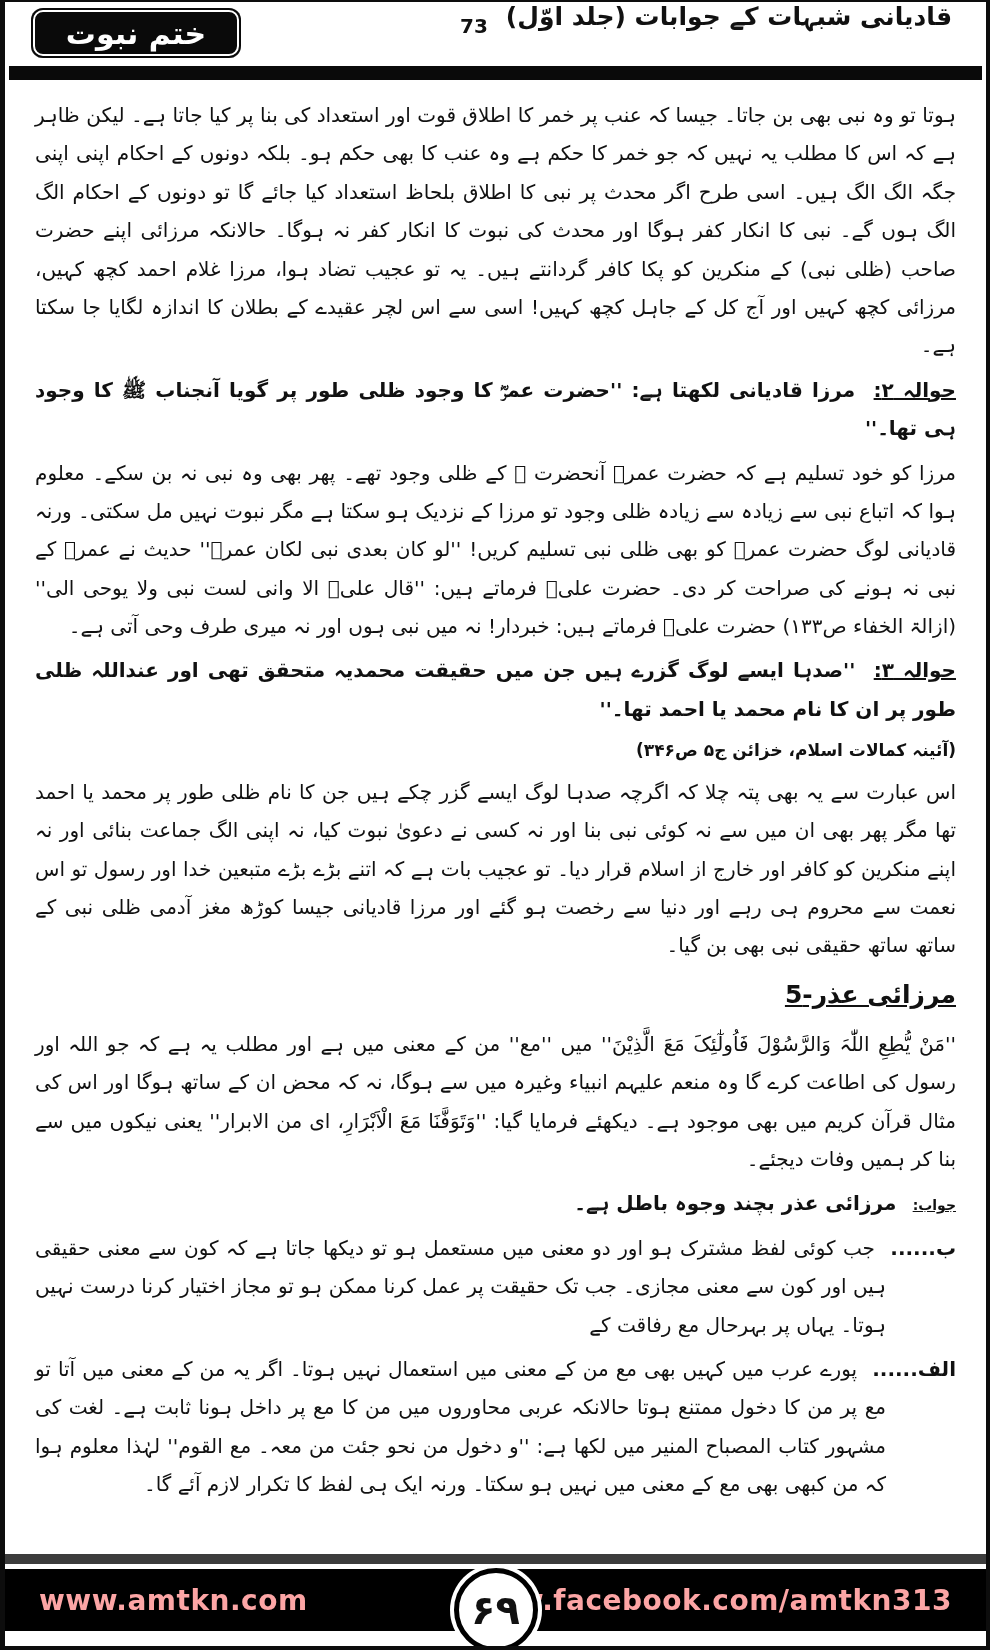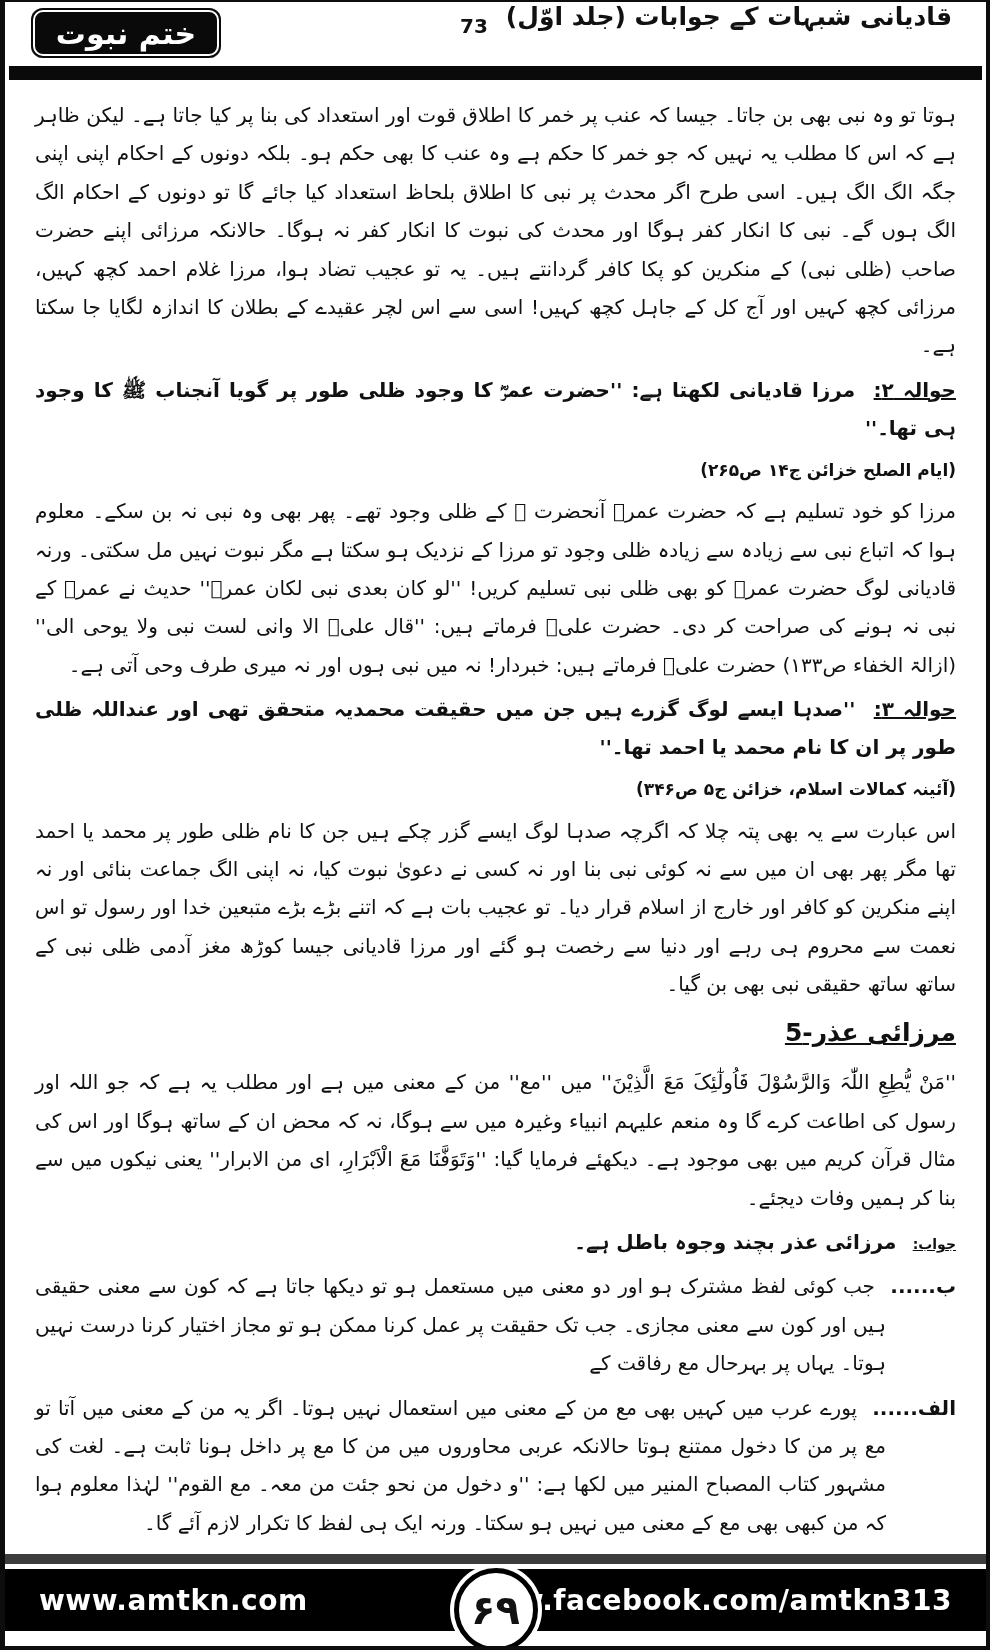--- a/index.html
+++ b/index.html
@@ -25,21 +25,21 @@
 
   
   .header {
     position: relative;
     height: 64px;
   }
   .logo-box {
     position: absolute;
     left: 26px;
     top: 6px;
-    width: 190px;
+    width: 210px;
     height: 50px;
     background: #0a0a0a;
     border-radius: 12px;
     box-shadow: inset 0 0 0 2px #0a0a0a, inset 0 0 0 4px #ffffff;
     color: #ffffff;
     display: flex;
     align-items: center;
     justify-content: center;
     font-size: 30px;
     font-weight: bold;
@@ -130,21 +130,21 @@
     background: #000000;
     display: flex;
     align-items: center;
     justify-content: space-between;
     padding: 0 34px;
     color: #ffffff;
     font-weight: bold;
     font-size: 28px;
     direction: ltr;
   }
-  .footer-link { color: #ffffff; text-decoration: none; letter-spacing: 0.5px; }
+  .footer-link { color: #fca5a5; text-decoration: none; letter-spacing: 0.5px; }
   .footer-circle {
     position: absolute;
     left: 50%;
     top: 14px;
     transform: translateX(-50%);
     width: 74px;
     height: 74px;
     background: #ffffff;
     border: 5px solid #000000;
     border-radius: 50%;
@@ -172,21 +172,20 @@
   <div class="header-rule"></div>
 
   <div class="content">
 
     <p class="para">ہوتا تو وہ نبی بھی بن جاتا۔ جیسا کہ عنب پر خمر کا اطلاق قوت اور استعداد کی بنا پر کیا جاتا ہے۔ لیکن ظاہر ہے کہ اس کا مطلب یہ نہیں کہ جو خمر کا حکم ہے وہ عنب کا بھی حکم ہو۔ بلکہ دونوں کے احکام اپنی اپنی جگہ الگ الگ ہیں۔ اسی طرح اگر محدث پر نبی کا اطلاق بلحاظ استعداد کیا جائے گا تو دونوں کے احکام الگ الگ ہوں گے۔ نبی کا انکار کفر ہوگا اور محدث کی نبوت کا انکار کفر نہ ہوگا۔ حالانکہ مرزائی اپنے حضرت صاحب (ظلی نبی) کے منکرین کو پکا کافر گردانتے ہیں۔ یہ تو عجیب تضاد ہوا، مرزا غلام احمد کچھ کہیں، مرزائی کچھ کہیں اور آج کل کے جاہل کچھ کہیں! اسی سے اس لچر عقیدے کے بطلان کا اندازہ لگایا جا سکتا ہے۔</p>
 
     <p class="ref-line">
       <span class="ref-label">حوالہ ۲:</span>
       <span class="ref-text">مرزا قادیانی لکھتا ہے: ''حضرت عمرؓ کا وجود ظلی طور پر گویا آنجناب ﷺ کا وجود ہی تھا۔''</span>
     </p>
-    <p class="source-line">(ایام الصلح خزائن ج۱۴ ص۲۶۵)</p>
 
     <p class="para">مرزا کو خود تسلیم ہے کہ حضرت عمرؓ آنحضرت ﷺ کے ظلی وجود تھے۔ پھر بھی وہ نبی نہ بن سکے۔ معلوم ہوا کہ اتباع نبی سے زیادہ سے زیادہ ظلی وجود تو مرزا کے نزدیک ہو سکتا ہے مگر نبوت نہیں مل سکتی۔ ورنہ قادیانی لوگ حضرت عمرؓ کو بھی ظلی نبی تسلیم کریں! ''لو کان بعدی نبی لکان عمرؓ'' حدیث نے عمرؓ کے نبی نہ ہونے کی صراحت کر دی۔ حضرت علیؓ فرماتے ہیں: ''قال علیؓ الا وانی لست نبی ولا یوحی الی'' (ازالۃ الخفاء ص۱۳۳) حضرت علیؓ فرماتے ہیں: خبردار! نہ میں نبی ہوں اور نہ میری طرف وحی آتی ہے۔</p>
 
     <p class="ref-line">
       <span class="ref-label">حوالہ ۳:</span>
       <span class="ref-text">''صدہا ایسے لوگ گزرے ہیں جن میں حقیقت محمدیہ متحقق تھی اور عنداللہ ظلی طور پر ان کا نام محمد یا احمد تھا۔''</span>
     </p>
     <p class="source-line">(آئینہ کمالات اسلام، خزائن ج۵ ص۳۴۶)</p>
 
     <p class="para">اس عبارت سے یہ بھی پتہ چلا کہ اگرچہ صدہا لوگ ایسے گزر چکے ہیں جن کا نام ظلی طور پر محمد یا احمد تھا مگر پھر بھی ان میں سے نہ کوئی نبی بنا اور نہ کسی نے دعویٰ نبوت کیا، نہ اپنی الگ جماعت بنائی اور نہ اپنے منکرین کو کافر اور خارج از اسلام قرار دیا۔ تو عجیب بات ہے کہ اتنے بڑے بڑے متبعین خدا اور رسول تو اس نعمت سے محروم ہی رہے اور دنیا سے رخصت ہو گئے اور مرزا قادیانی جیسا کوڑھ مغز آدمی ظلی نبی کے ساتھ ساتھ حقیقی نبی بھی بن گیا۔</p>

